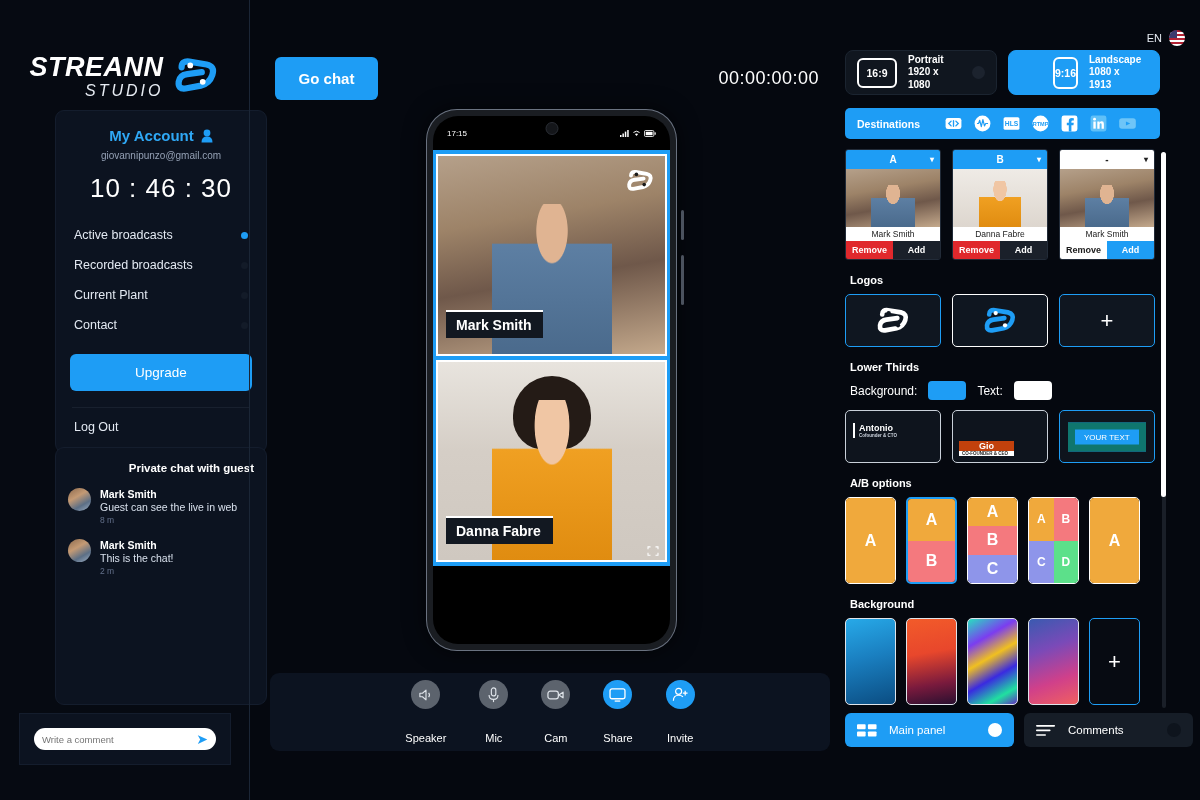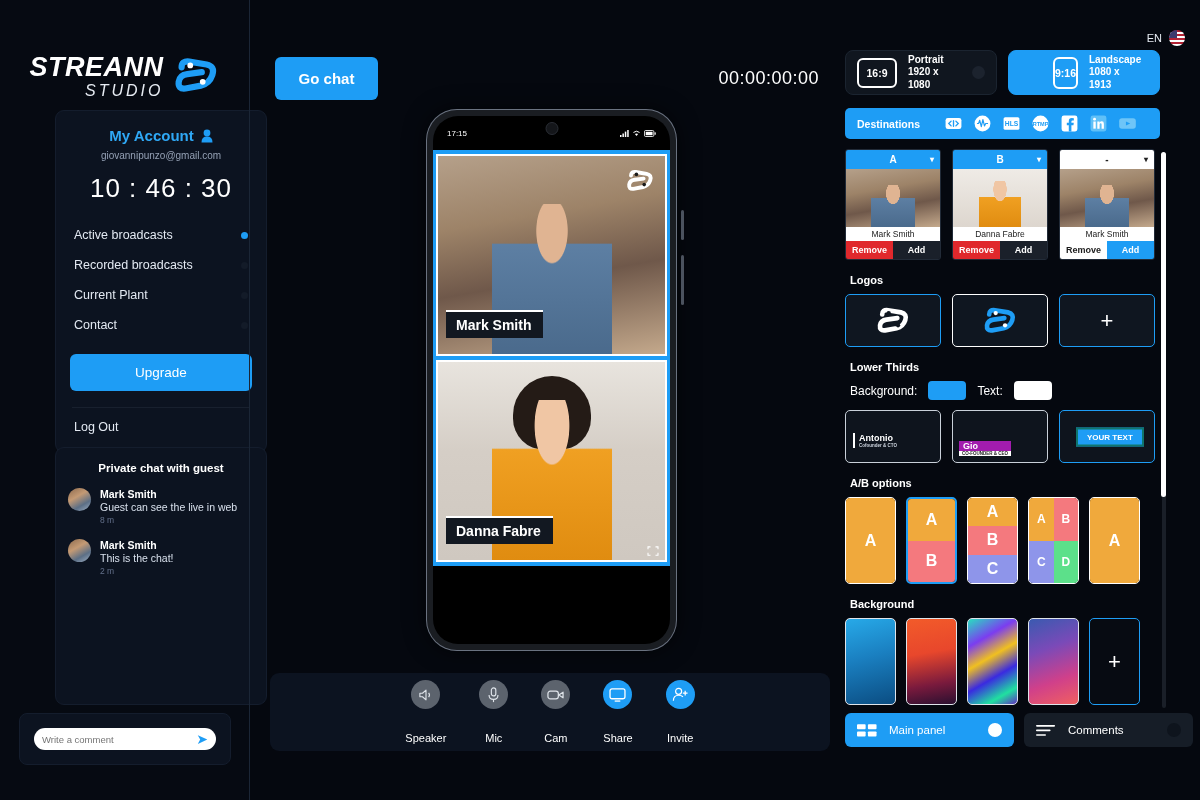--- a/index.html
+++ b/index.html
@@ -48,33 +48,33 @@
 
   .upgrade-btn {
     display: block; width: 100%; margin-top: 14px; padding: 11px 0;
     background: #1e9df5; color: #ffffff; border: none; border-radius: 6px;
     font-size: 13.5px; font-family: inherit; cursor: pointer;
   }
   .hr { height: 1px; background: #18202e; margin: 16px 2px 0 2px; }
   .logout { color: #e3e9f2; font-size: 12.5px; padding: 12px 4px 0 4px; cursor: pointer; }
 
   .chat-card { top: 447px; height: 258px; padding: 14px 12px; overflow: hidden; }
-  .chat-title { text-align: center; color: #ffffff; font-size: 11.5px; font-weight: bold; }
+  .chat-title { text-align: right; color: #ffffff; font-size: 11.5px; font-weight: bold; }
   .chat-msg { display: flex; gap: 9px; margin-top: 14px; }
   .avatar {
     width: 23px; height: 23px; border-radius: 50%; flex: 0 0 23px;
     background: linear-gradient(150deg,#8c6a4e 0%,#c49a74 38%,#5c6f86 70%,#9fb0c4 100%);
   }
   .msg-name { color: #ffffff; font-size: 10.5px; font-weight: bold; }
   .msg-text { color: #d8e0ec; font-size: 10.5px; margin-top: 1px; }
   .msg-time { color: #63708a; font-size: 8.5px; margin-top: 2px; }
 
   .comment-bar {
     position: absolute; left: 19px; top: 713px; width: 212px; height: 52px;
-    background: #0c1320; border-radius: 8px; border: 1px solid #141d2d;
+    background: #0c1320; border-radius: 0; border: 1px solid #141d2d;
     display: flex; align-items: center; justify-content: center;
   }
   .comment-input-wrap {
     width: 182px; height: 22px; background: #ffffff; border-radius: 11px;
     display: flex; align-items: center; padding: 0 8px;
   }
   .comment-input {
     flex: 1; border: none; outline: none; background: transparent;
     font-size: 9.5px; color: #333; font-family: inherit;
   }
@@ -249,30 +249,30 @@
   .lt-colors { display: flex; align-items: center; gap: 11px; margin: 4px 0 10px 5px; }
   .lt-colors span { color: #ffffff; font-size: 12px; }
   .swatch { width: 38px; height: 19px; border-radius: 4px; }
 
   .lt-row { display: flex; gap: 11px; }
   .lt-tile {
     width: 96px; height: 53px; border-radius: 5px; background: #0e141d;
     border: 1px solid #c9d0d9; position: relative; cursor: pointer; overflow: hidden;
   }
   .lt-tile.active { border: 1px solid #1e9df5; }
-  .lt1 { position: absolute; left: 7px; bottom: 14px; border-left: 2px solid #fff; padding-left: 4px; }
+  .lt1 { position: absolute; left: 7px; bottom: 24px; border-left: 2px solid #fff; padding-left: 4px; }
   .lt1 b { display: block; color: #fff; font-size: 9px; }
   .lt1 i { display: block; color: #cfd6e0; font-size: 4.5px; font-style: normal; font-weight: bold; }
   .lt2 { position: absolute; left: 6px; bottom: 6px; }
-  .lt2 b { display: block; background: #a21caf; color: #fff; font-size: 9px; padding: 0 4px; }
+  .lt2 b { display: block; background: #c2410c; color: #fff; font-size: 9px; padding: 0 20px; }
   .lt2 i { display: block; background: #ffffff; color: #222; font-size: 4.5px; font-style: normal; font-weight: bold; padding: 0 3px; }
   .lt3 {
-    position: absolute; left: 16px; top: 50%; transform: translateY(-50%);
-    background: #1e9df5; color: #fff; font-size: 8px; font-weight: bold;
-    padding: 3px 9px; border: 2px solid #0f766e;
+    position: absolute; left: 8px; top: 50%; transform: translateY(-50%);
+    background: #1e9df5; color: #fff; font-size: 8px; font-weight: normal;
+    padding: 3px 9px; border: 7px solid #0f766e;
   }
 
   .ab-row { display: flex; gap: 10px; }
   .ab {
     width: 51px; height: 87px; border-radius: 5px; overflow: hidden;
     border: 1px solid #ffffff; display: grid; cursor: pointer;
   }
   .ab.active { border: 2px solid #1e9df5; }
   .ab-cell { display: flex; align-items: center; justify-content: center; color: #fff; font-size: 16px; font-weight: bold; }
   .c-orange { background: #f0a93c; }

